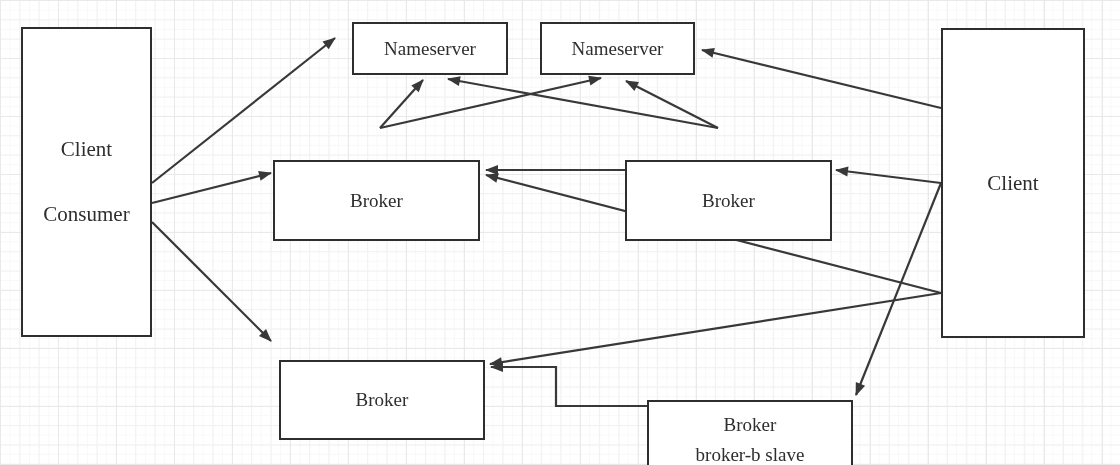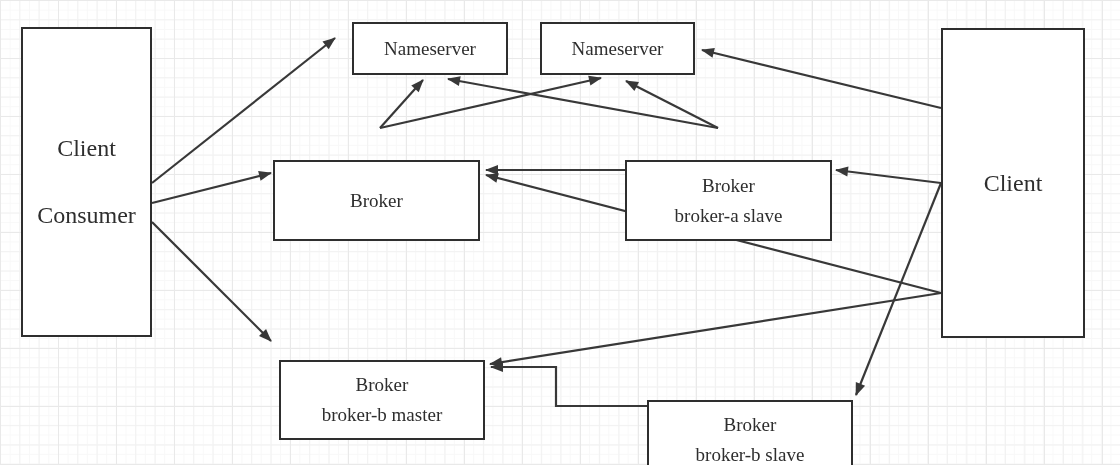--- a/index.html
+++ b/index.html
@@ -30,21 +30,21 @@
     background: #ffffff;
     border: 2.5px solid #2e2e2e;
     color: #2e2e2e;
     display: flex;
     flex-direction: column;
     align-items: center;
     justify-content: center;
     text-align: center;
   }
 
-  .node.tall { font-size: 24px; gap: 40px; }
+  .node.tall { font-size: 21px; gap: 40px; }
   .node.wide { font-size: 19px; line-height: 30px; margin-top: 32px; }
   .node.ns   { font-size: 19px; }
 
   #producer { left: 21px;  top: 27px;  width: 131px; height: 310px; }
   #consumer { left: 941px; top: 28px;  width: 144px; height: 310px; }
   #ns1      { left: 352px; top: 22px;  width: 156px; height: 53px; }
   #ns2      { left: 540px; top: 22px;  width: 155px; height: 53px; }
   #bam      { left: 273px; top: 128px; width: 207px; height: 81px; }
   #bas      { left: 625px; top: 128px; width: 207px; height: 81px; }
   #bbm      { left: 279px; top: 328px; width: 206px; height: 80px; }
@@ -104,26 +104,24 @@
   <div class="node ns" id="ns2">
     <span>Nameserver</span>
   </div>
 
   <div class="node wide" id="bam">
     <span>Broker</span>
   </div>
 
   <div class="node wide" id="bas">
     <span>Broker</span>
-    <span>broker-a slave</span>
   </div>
 
   <div class="node wide" id="bbm">
     <span>Broker</span>
-    <span>broker-b master</span>
   </div>
 
   <div class="node wide" id="bbs">
     <span>Broker</span>
     <span>broker-b slave</span>
   </div>
 
 
 </div>
 

